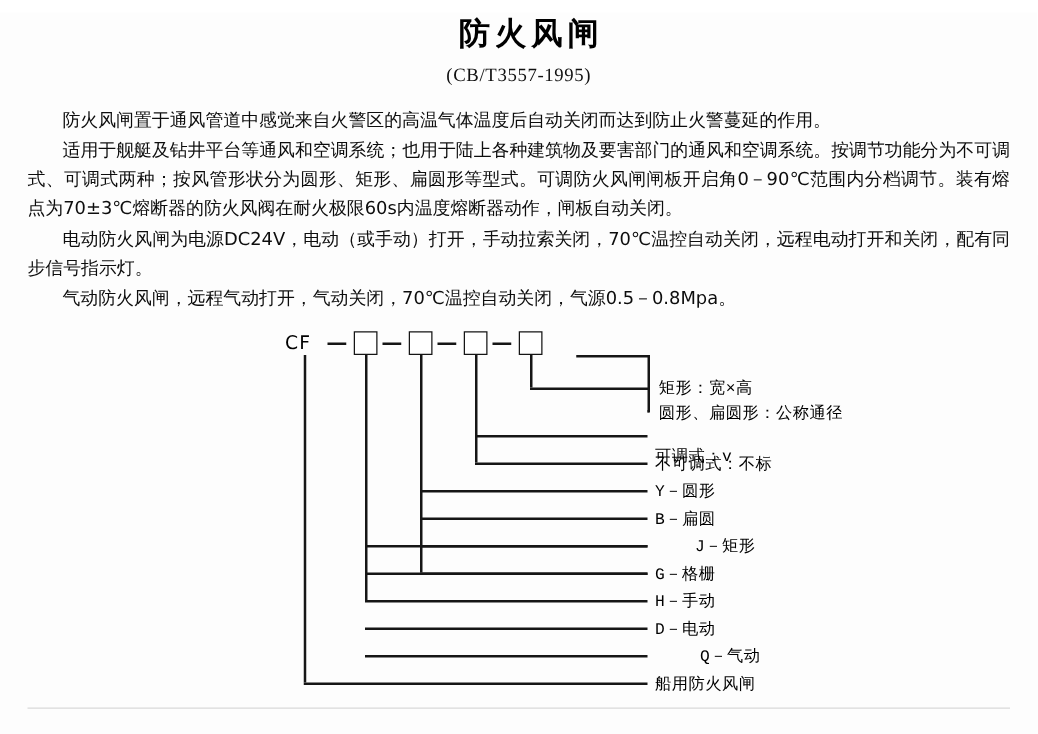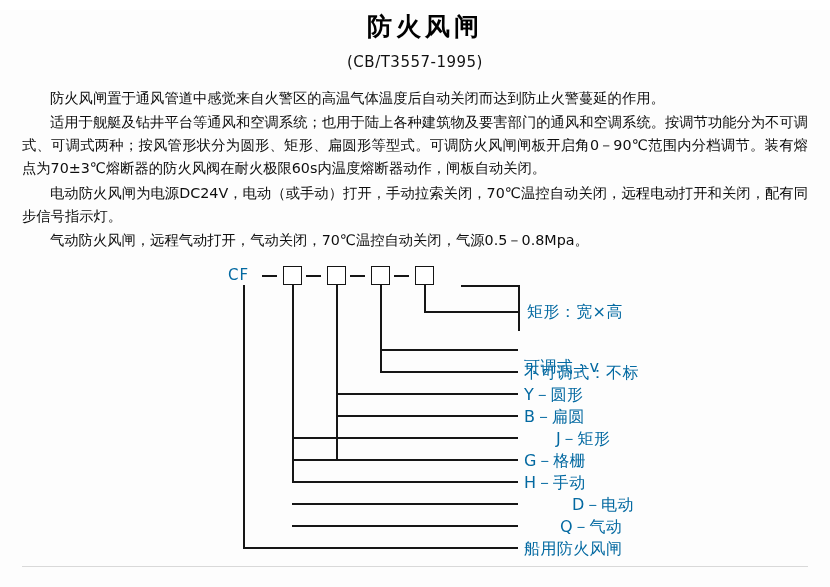--- a/index.html
+++ b/index.html
@@ -29,40 +29,41 @@
     margin-top: 10px;
     color: #000;
     margin-left: 20px;
   }
   .subtitle {
     text-align: center;
     font-size: 15px;
     margin-top: 10px;
     letter-spacing: 0.5px;
     color: #111;
+    font-family: Liberation Serif, serif;
   }
   .body-text {
     margin: 16px 22px 0 22px;
     font-size: 14.3px;
     line-height: 1.62;
     text-align: justify;
     color: #0d0d0d;
   }
   .body-text p {
     margin: 0 0 1px 0;
     text-indent: 28px;
   }
   
   .diagram {
     position: relative;
     margin: 14px 0 0 0;
     height: 262px;
     width: 830px;
     font-size: 13.3px;
-    color: #0369a1;
+    color: #000000;
   }
   .cf-label {
     position: absolute;
     left: 228px;
     top: 0px;
     font-size: 15px;
     letter-spacing: 1px;
   }
   .box {
     position: absolute;
@@ -86,22 +87,23 @@
     background: #161616;
   }
   .hline {
     position: absolute;
     height: 1.5px;
     background: #161616;
   }
   .leaf {
     position: absolute;
     white-space: nowrap;
-    font-size: 16px;
+    font-size: 13px;
     letter-spacing: 0.4px;
+    font-family: Liberation Mono, monospace;
   }
   .shadow-line {
     position: absolute;
     left: 22px;
     right: 22px;
     height: 1px;
     background: #d9d9d9;
   }
 </style>
 </head>
@@ -132,20 +134,21 @@
     <div class="dash" style="left:394px;"></div>
     <div class="box" style="left:415px;"></div>
 
     <div class="vline" style="left:424px; top:19px; height:26px;"></div>
     <div class="hline" style="left:424px; top:45px; width:95px;"></div>
     <div class="vline" style="left:518px; top:19px; height:44px;"></div>
     <div class="hline" style="left:518px; top:63px; width:1px;"></div>
     <div class="hline" style="left:461px; top:19px; width:58px;"></div>
     <div class="hline" style="left:518px; top:63px; width:2px;"></div>
     <div class="leaf" style="left:527px; top:36px;">矩形：宽×高</div>
+    <div class="leaf" style="left:527px; top:56px;">圆形、扁圆形：公称通径</div>
 
     <div class="vline" style="left:380px; top:19px; height:64px;"></div>
     <div class="hline" style="left:380px; top:83px; width:138px;"></div>
     <div class="hline" style="left:380px; top:105px; width:138px;"></div>
     <div class="vline" style="left:380px; top:83px; height:22px;"></div>
     <div class="leaf" style="left:524px; top:91px;">可调式：v</div>
     <div class="leaf" style="left:524px; top:97px;">不可调式：不标</div>
 
     <div class="vline" style="left:336px; top:19px; height:108px;"></div>
     <div class="hline" style="left:336px; top:127px; width:182px;"></div>
@@ -157,21 +160,21 @@
     <div class="leaf" style="left:524px; top:141px;">B－扁圆</div>
     <div class="leaf" style="left:524px; top:163px;margin-left:32px;">J－矩形</div>
     <div class="leaf" style="left:524px; top:185px;">G－格栅</div>
 
     <div class="vline" style="left:292px; top:19px; height:196px;"></div>
     <div class="hline" style="left:292px; top:215px; width:226px;"></div>
     <div class="leaf" style="left:524px; top:163px;"></div>
     <div class="hline" style="left:292px; top:193px; width:226px;"></div>
     <div class="hline" style="left:292px; top:171px; width:226px;"></div>
     <div class="leaf" style="left:524px; top:207px;text-align:center;">H－手动</div>
-    <div class="leaf" style="left:524px; top:229px;margin-left:48px;">D－电动</div>
+    <div class="leaf" style="left:524px; top:229px;">D－电动</div>
     <div class="leaf" style="left:524px; top:251px;margin-left:36px;">Q－气动</div>
     <div class="hline" style="left:292px; top:237px; width:226px;"></div>
     <div class="hline" style="left:292px; top:259px; width:226px;"></div>
 
     <div class="vline" style="left:243px; top:19px; height:262px;"></div>
     <div class="hline" style="left:243px; top:281px; width:275px;"></div>
     <div class="leaf" style="left:524px; top:273px;">船用防火风闸</div>
 
   </div>
 

